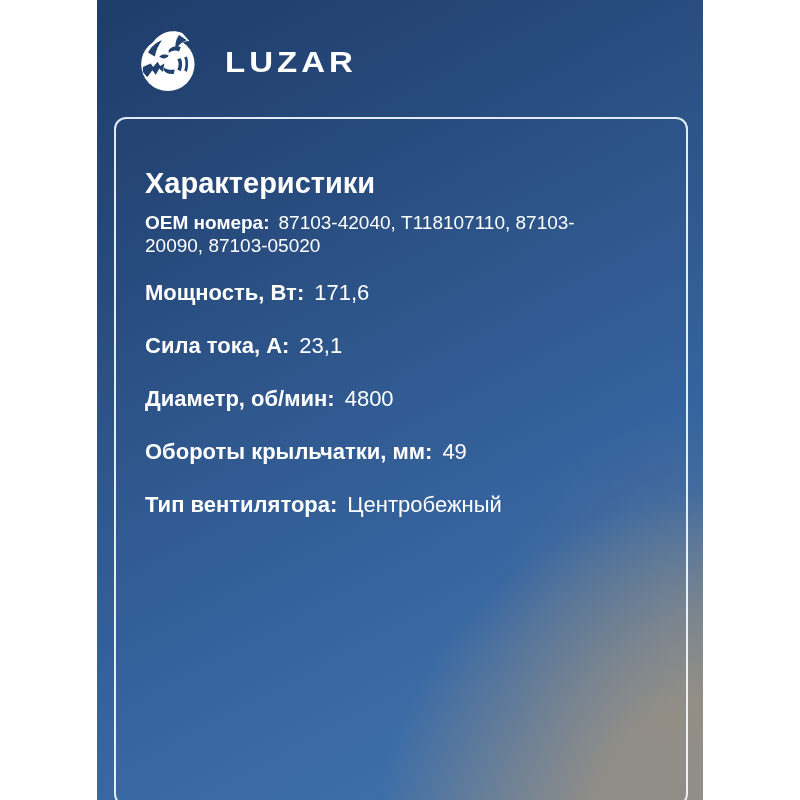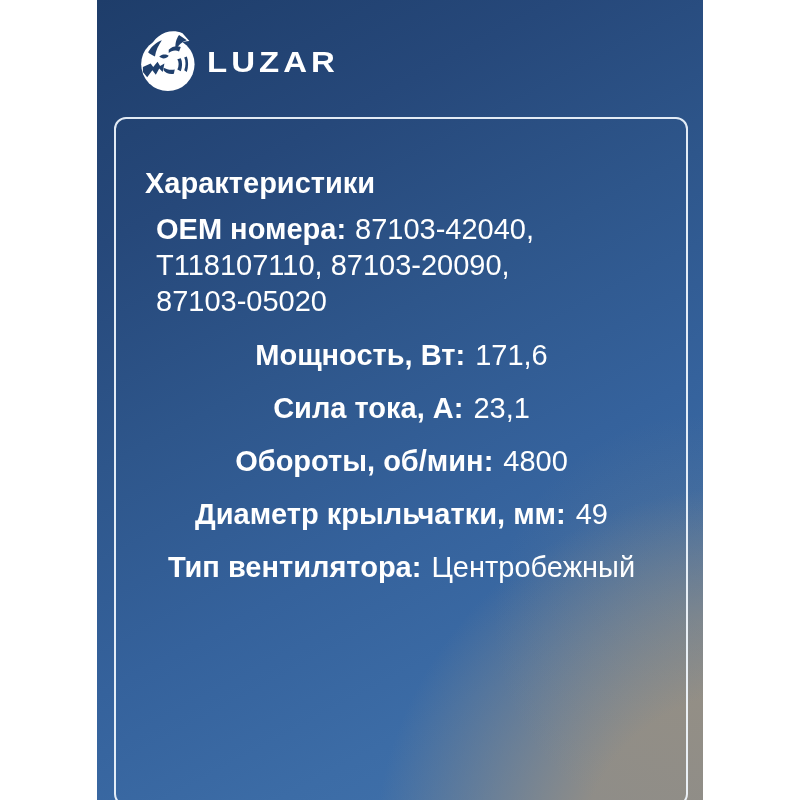--- a/index.html
+++ b/index.html
@@ -10,50 +10,50 @@
   }
   .bg {
     position:absolute; left:97px; top:0; width:606px; height:800px;
     background:
       radial-gradient(circle 300px at 100% 78%, rgba(172,152,120,0.22) 0%, rgba(172,152,120,0) 70%),
       radial-gradient(circle 430px at 108% 108%, #8f8d88 0%, #8f8d88 40%, rgba(143,141,136,0) 88%),
       linear-gradient(152deg, #1e3d6a 0%, #26487a 22%, #2e568b 42%, #35629c 62%, #3c6ca6 80%, #4274ae 100%);
   }
   .brand {
     position:absolute; left:39px; top:24px;
-    display:flex; align-items:center; gap:9px;
+    display:flex; align-items:center; gap:27px;
   }
   .brand-icon { width:62px; height:72px; flex:0 0 auto; }
   .brand-text {
     color:#ffffff; font-size:33px; font-weight:700;
     letter-spacing:4px; transform:scaleY(0.92);
     padding-top:4px;
   }
   .card {
     position:absolute; left:17px; top:117px;
     width:574px; height:689px; box-sizing:border-box;
     border:2px solid rgba(242,248,255,0.92);
     border-radius:12px;
     padding:48px 28px 0 29px;
     color:#ffffff;
   }
   .card h1 {
     margin:0 0 12px 0;
     font-size:29px; line-height:32px; font-weight:700;
   }
   .oem {
-    margin:0 0 24px 11px;
-    font-size:29px; line-height:36px;
+    margin:0 0 24px 0;
+    font-size:19px; line-height:23px;
     max-width:452px;
   }
   .oem .lbl { font-weight:700; margin-right:9px; }
   .oem .val { font-weight:400; }
   .spec-row {
-    font-size:29px; line-height:24px;
-    margin-bottom:29px; white-space:nowrap;text-align:center;
+    font-size:22px; line-height:24px;
+    margin-bottom:29px; white-space:nowrap;
   }
   .spec-row .lbl { font-weight:700; margin-right:10px; }
   .spec-row .val { font-weight:400; }
 </style>
 </head>
 <body>
 
 <div class="page">
   <div class="bg">
 
@@ -93,24 +93,24 @@
       </p>
 
       <div class="specs">
         <div class="spec-row">
           <span class="lbl">Мощность, Вт:</span><span class="val">171,6</span>
         </div>
         <div class="spec-row">
           <span class="lbl">Сила тока, А:</span><span class="val">23,1</span>
         </div>
         <div class="spec-row">
-          <span class="lbl">Обороты, об/мин:</span><span class="val">4800</span>
+          <span class="lbl">Диаметр, об/мин:</span><span class="val">4800</span>
         </div>
         <div class="spec-row">
-          <span class="lbl">Диаметр крыльчатки, мм:</span><span class="val">49</span>
+          <span class="lbl">Обороты крыльчатки, мм:</span><span class="val">49</span>
         </div>
         <div class="spec-row">
           <span class="lbl">Тип вентилятора:</span><span class="val">Центробежный</span>
         </div>
       </div>
     </div>
 
   </div>
 </div>
 

